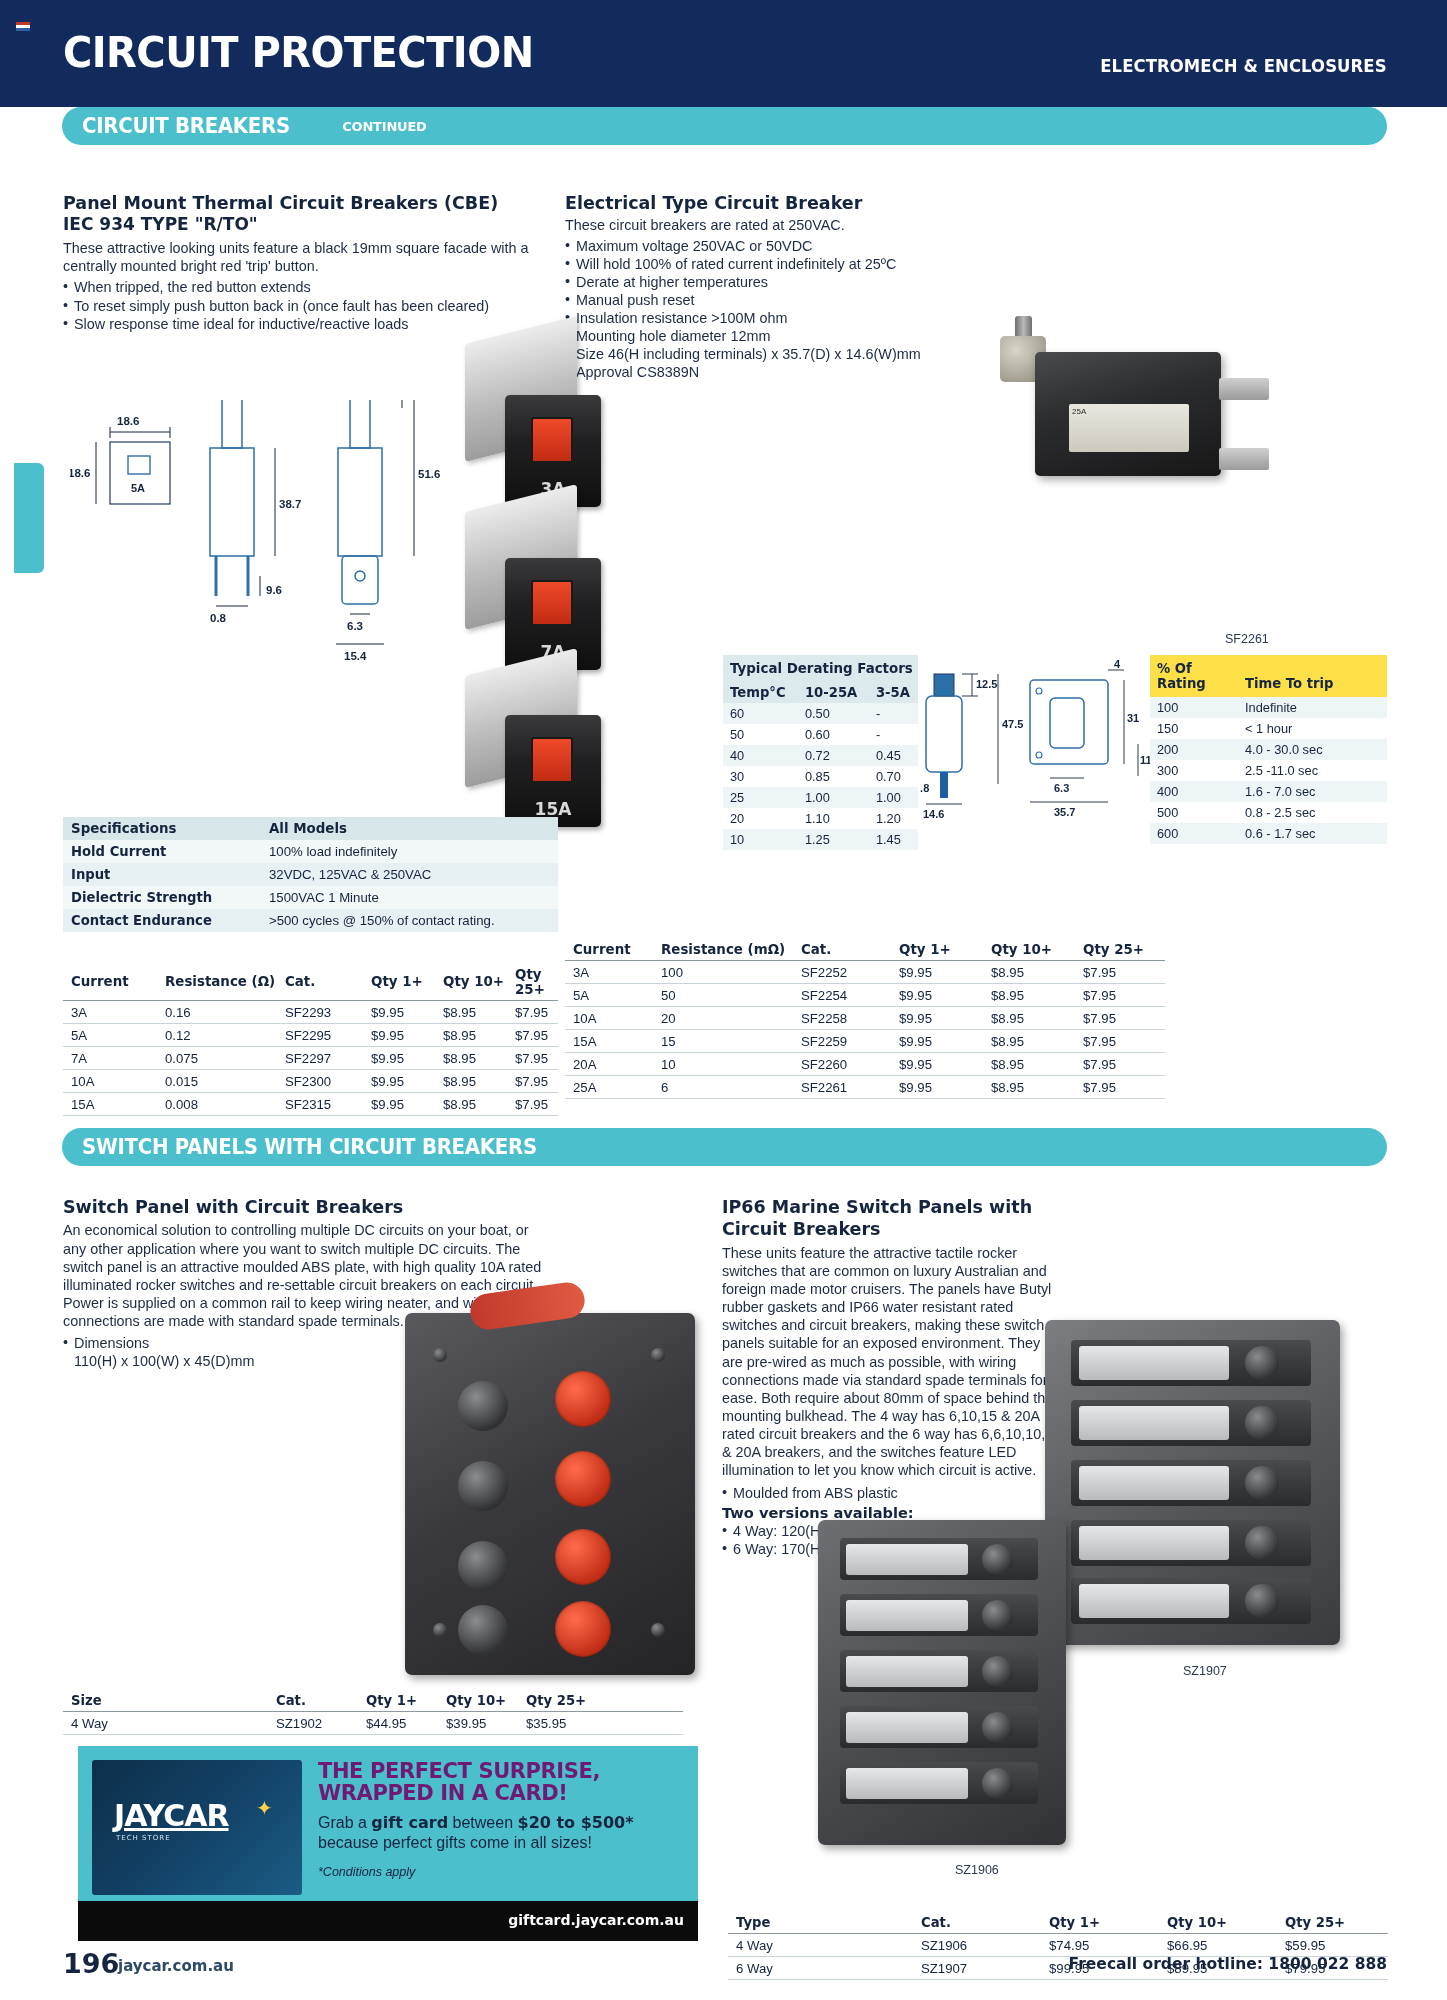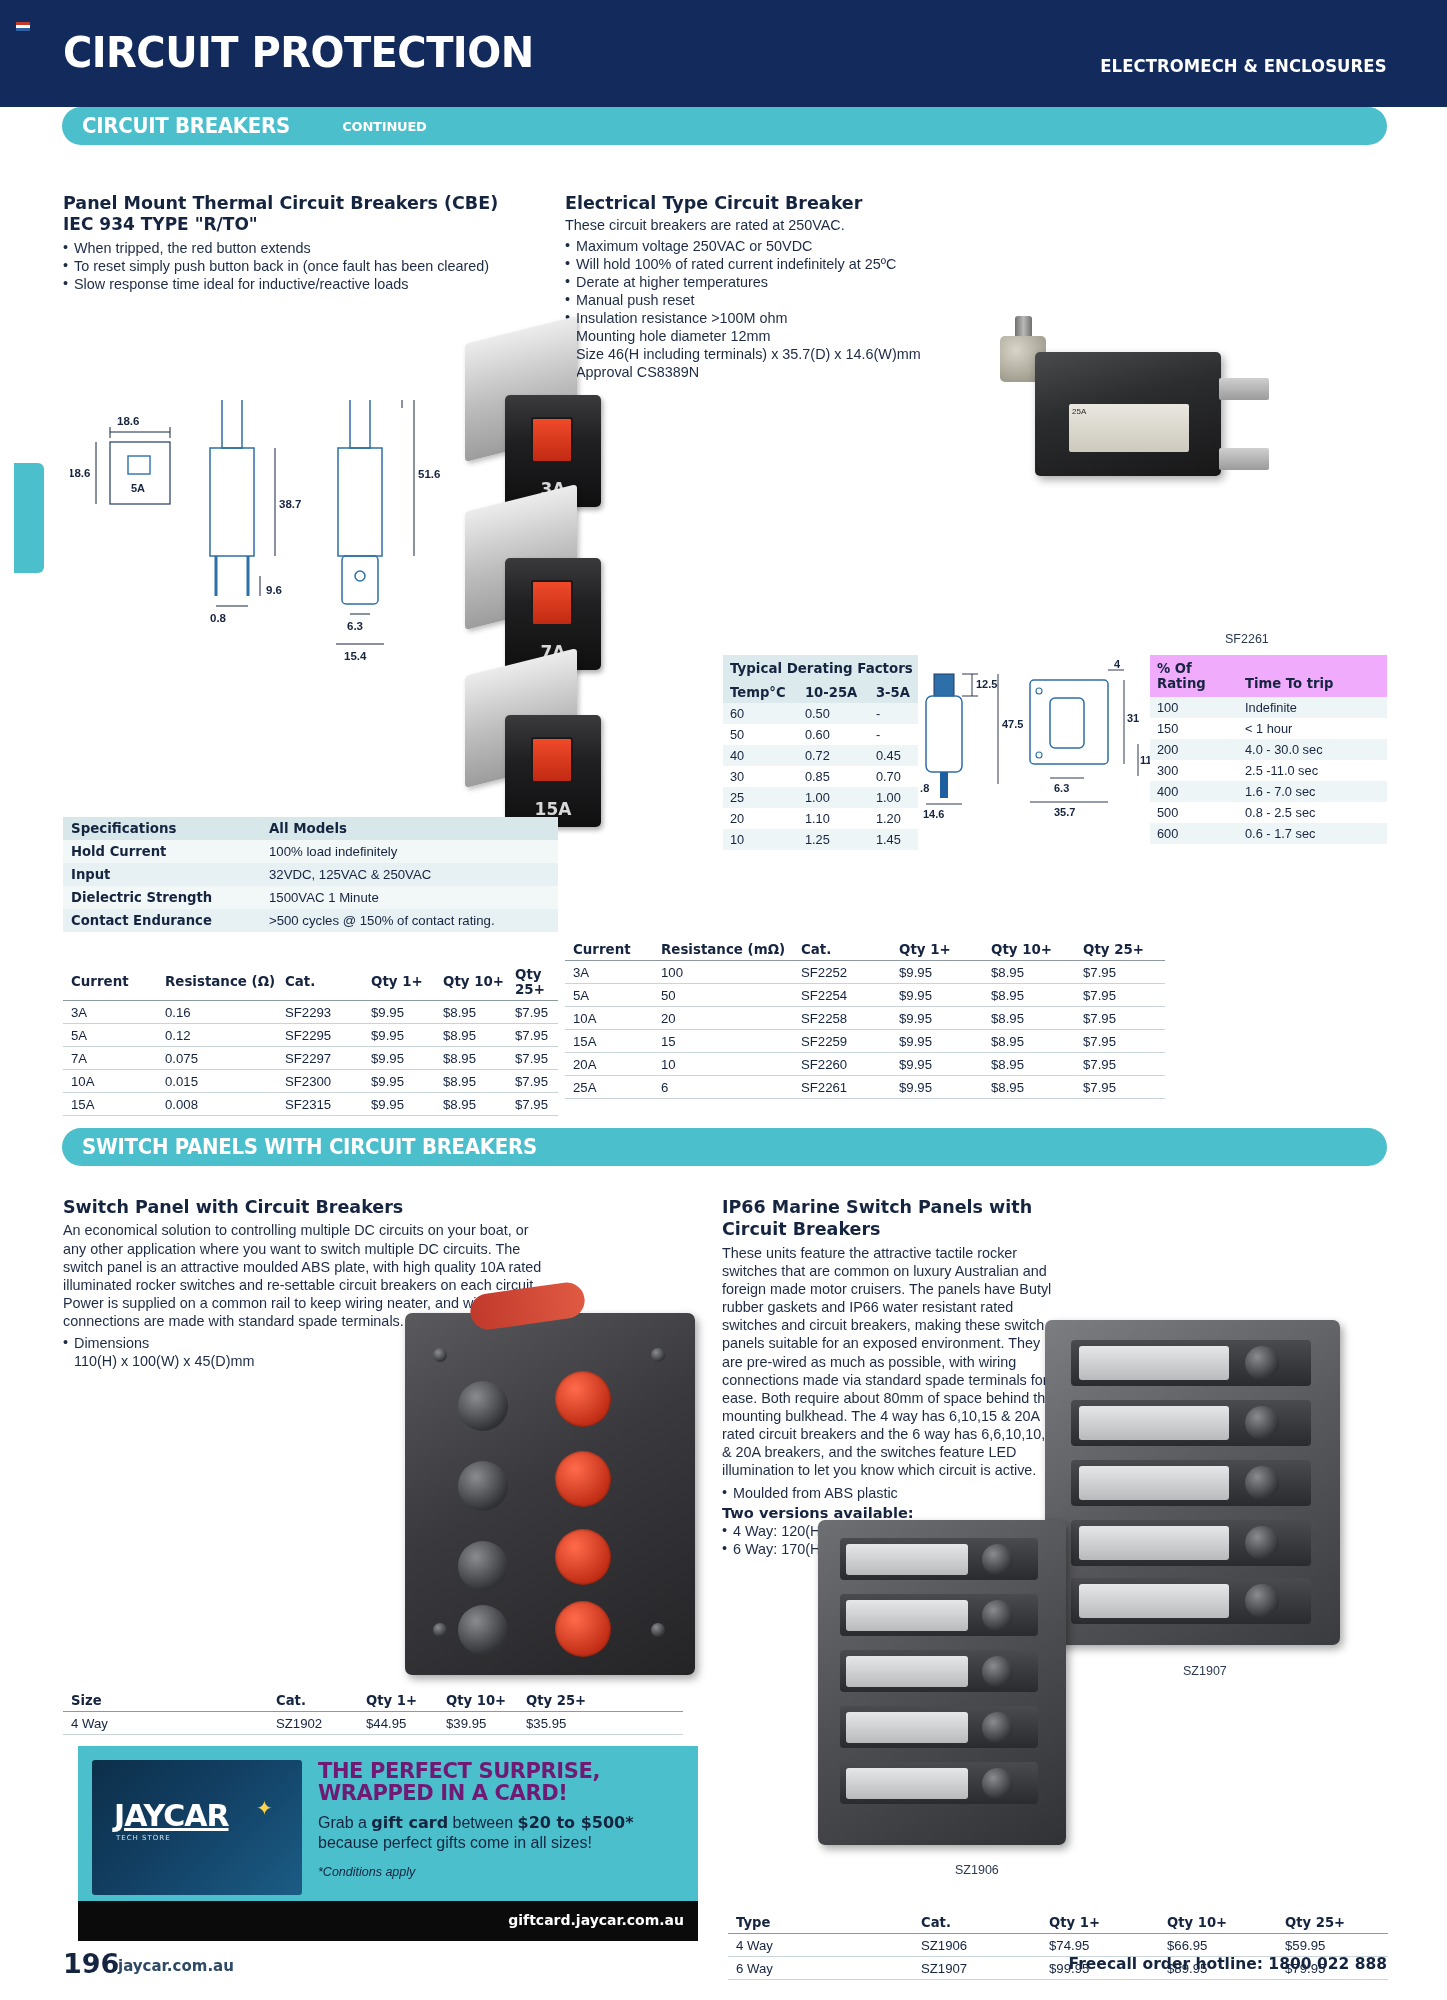--- a/index.html
+++ b/index.html
@@ -148,21 +148,21 @@
   .derate-tbl tbody tr:nth-child(even) td { background: #ffffff; }
 
   
   .rating-tbl {
     position: absolute; left: 1150px; top: 655px; width: 237px;
   }
   .rating-tbl td, .rating-tbl th {
     font-size: 12.8px; padding: 3px 0 3px 7px; text-align: left;
   }
   .rating-tbl th {
-    background: #f0abfc; font-weight: 700; font-size: 13.2px;
+    background: #fde047; font-weight: 700; font-size: 13.2px;
     font-family: "DejaVu Sans", sans-serif; vertical-align: bottom;
     line-height: 1.15; padding: 6px 0 6px 7px;
   }
   .rating-tbl tbody td { background: #eef5f7; }
   .rating-tbl tbody tr:nth-child(even) td { background: #ffffff; }
 
   
   #sz-tbl-left  { position: absolute; left: 63px;  top: 1689px; width: 620px; }
   #sz-tbl-right { position: absolute; left: 728px; top: 1911px; width: 660px; }
   #sz-tbl-left td, #sz-tbl-left th,
@@ -343,20 +343,21 @@
 <div class="edge-tab"></div>
 
 <div class="section-bar" id="bar-cb">
   <span class="sb-main">CIRCUIT BREAKERS</span>
   <span class="sb-sub">CONTINUED</span>
 </div>
 
 <div class="blk" id="txt-left">
   <div class="h-title">Panel Mount Thermal Circuit Breakers (CBE)</div>
   <div class="h-sub">IEC 934 TYPE "R/TO"</div>
+  <div class="body-t" style="margin-top:3px;">These attractive looking units feature a black 19mm square facade with a centrally mounted bright red 'trip' button.</div>
   <ul class="bullets" style="margin-top:3px;">
     <li>When tripped, the red button extends</li>
     <li>To reset simply push button back in (once fault has been cleared)</li>
     <li>Slow response time ideal for inductive/reactive loads</li>
   </ul>
 </div>
 
 <div class="blk" id="txt-right">
   <div class="h-title">Electrical Type Circuit Breaker</div>
   <div class="body-t" style="margin-top:2px;">These circuit breakers are rated at 250VAC.</div>

